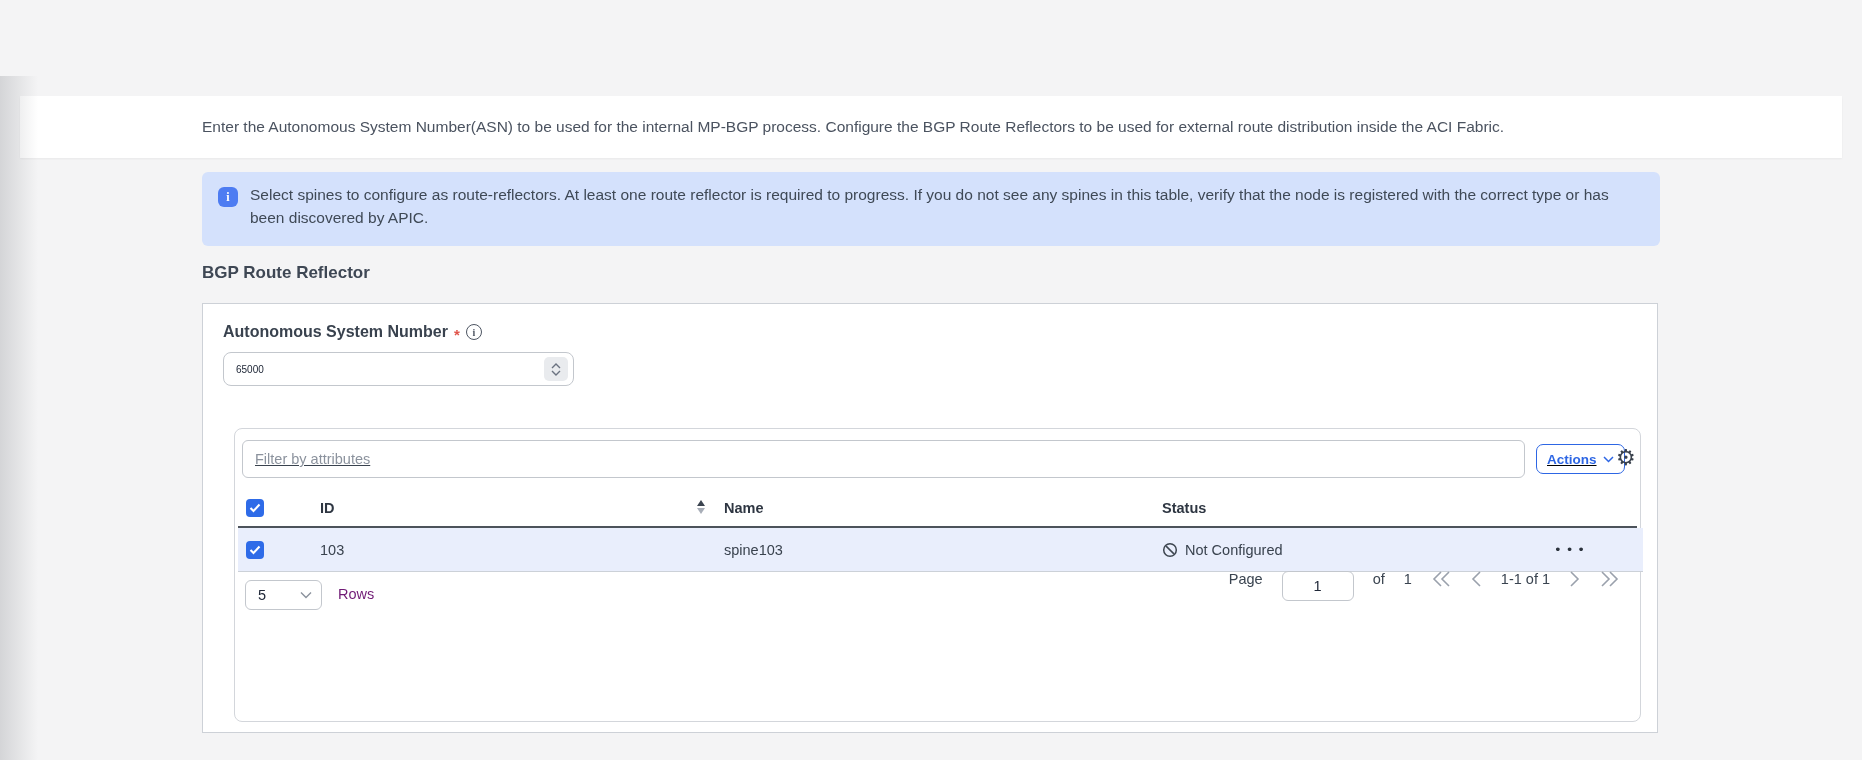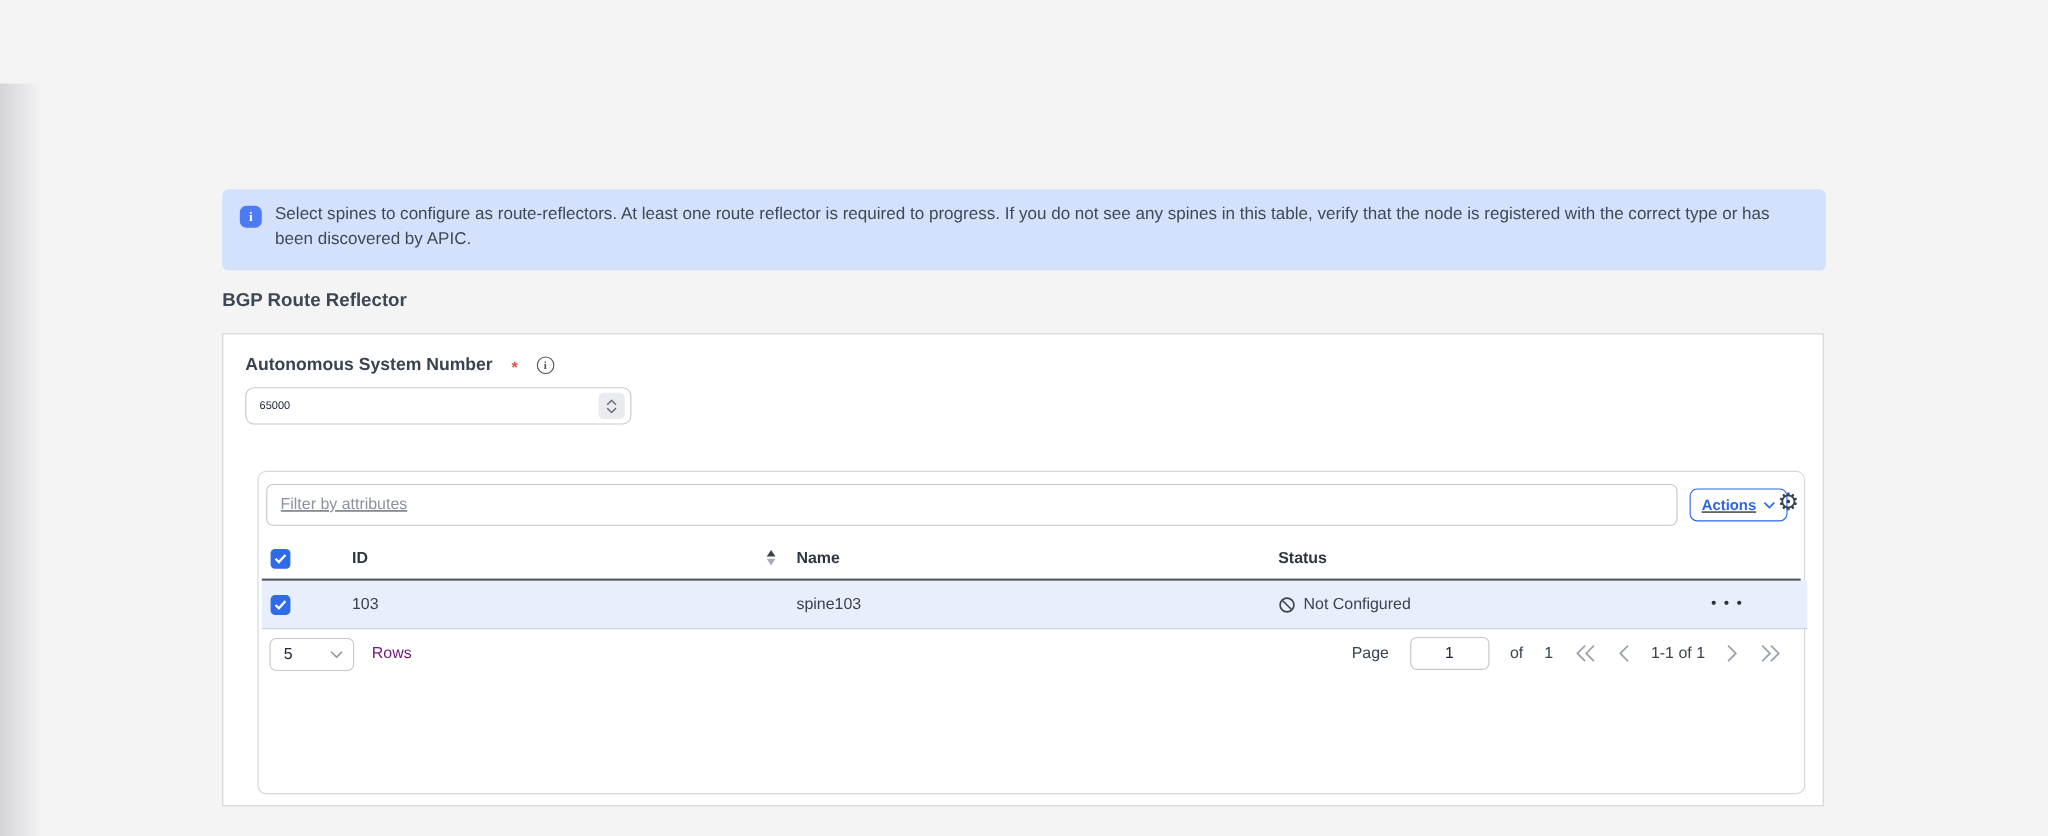--- a/index.html
+++ b/index.html
@@ -28,21 +28,21 @@
   
   .banner{position:absolute;left:202px;top:172px;width:1458px;height:74px;background:#d4e1fc;border-radius:6px;}
   .banner-icon{position:absolute;left:16px;top:15px;width:20px;height:20px;border-radius:6px;background:#4d7cf2;
     color:#ffffff;font-size:12px;font-weight:700;display:flex;align-items:center;justify-content:center;font-family:"Liberation Serif",serif;}
   .banner-text{position:absolute;left:48px;top:11px;width:1366px;font-size:15.5px;line-height:23px;color:#3f4956;}
 
   
   .sec-heading{position:absolute;left:202px;top:263px;font-size:17px;font-weight:700;color:#3e4754;}
   .panel{position:absolute;left:202px;top:303px;width:1456px;height:430px;background:#ffffff;border:1px solid #cdd1d7;box-sizing:border-box;}
 
-  .asn-label-row{position:absolute;left:20px;top:19px;display:flex;align-items:center;gap:17px;}
+  .asn-label-row{position:absolute;left:20px;top:19px;display:flex;align-items:center;gap:6px;}
   .asn-label{font-size:16px;font-weight:700;color:#39424e;}
   .req-star{color:#e0544a;font-size:15px;font-weight:700;position:relative;top:2px;}
   .info-circ{width:16px;height:16px;border-radius:50%;border:1.3px solid #4d5562;box-sizing:border-box;
     display:flex;align-items:center;justify-content:center;font-size:10px;font-weight:700;color:#4d5562;font-family:"Liberation Serif",serif;}
 
   .asn-input-wrap{position:absolute;left:20px;top:48px;width:351px;height:34px;background:#fff;
     border:1px solid #c3c7cd;border-radius:8px;box-sizing:border-box;}
   .asn-input{position:absolute;left:0;top:0;width:100%;height:100%;border:0;outline:none;background:transparent;
     padding:0 34px 0 12px;font-size:10px;color:#202838;font-family:"Liberation Sans",sans-serif;box-sizing:border-box;}
   .stepper{position:absolute;right:5px;top:4px;width:24px;height:24px;background:#e9ebee;border-radius:5px;
@@ -74,34 +74,37 @@
   .col-status{left:924px;gap:7px;}
   .ellipsis{position:absolute;right:48px;top:0;height:100%;display:flex;align-items:center;
     font-size:13px;letter-spacing:4px;color:#2b323c;cursor:pointer;background:none;border:0;font-family:"DejaVu Sans",sans-serif;}
 
   .pag{position:absolute;left:3px;top:142px;width:1399px;height:46px;}
   .rows-select{position:absolute;left:7px;top:9px;width:77px;height:30px;border:1px solid #c3c7cd;border-radius:6px;
     box-sizing:border-box;display:flex;align-items:center;cursor:pointer;background:#fff;}
   .rows-select span{margin-left:12px;font-size:14.5px;color:#202838;flex:1;}
   .rows-select svg{margin-right:9px;}
   .rows-label{position:absolute;left:100px;top:0;height:46px;display:flex;align-items:center;font-size:14.5px;color:#701a75;}
-  .pag-right{position:absolute;right:17px;top:0;height:46px;display:flex;align-items:center;gap:19px;}
+  .pag-right{position:absolute;right:17px;top:0;height:46px;display:flex;align-items:flex-start;gap:19px;}
   .pag-right .lbl{font-size:14.5px;color:#3a4450;}
   .page-input{width:72px;height:30px;border:1px solid #c3c7cd;border-radius:6px;box-sizing:border-box;text-align:center;
     font-size:14.5px;color:#202838;font-family:"Liberation Sans",sans-serif;outline:none;}
   .nav{display:flex;align-items:center;background:none;border:0;padding:0;cursor:pointer;}
 
   .icon-svg{display:block;}
 </style>
 </head>
 <body>
 
 <div class="page">
 
 
+  <div class="desc-band">
+    <div class="desc-text">Enter the Autonomous System Number(ASN) to be used for the internal MP-BGP process. Configure the BGP Route Reflectors to be used for external route distribution inside the ACI Fabric.</div>
+  </div>
 
   <div class="banner">
     <div class="banner-icon">i</div>
     <div class="banner-text">Select spines to configure as route-reflectors. At least one route reflector is required to progress. If you do not see any spines in this table, verify that the node is registered with the correct type or has been discovered by APIC.</div>
   </div>
 
   <div class="sec-heading">BGP Route Reflector</div>
 
   <div class="panel">
 

